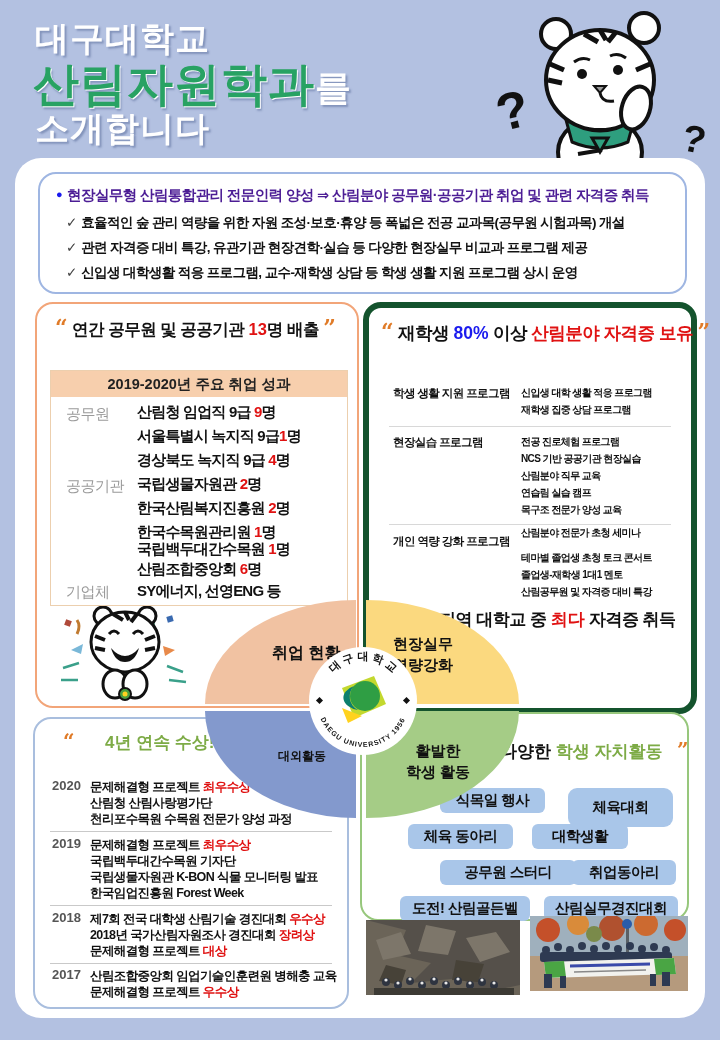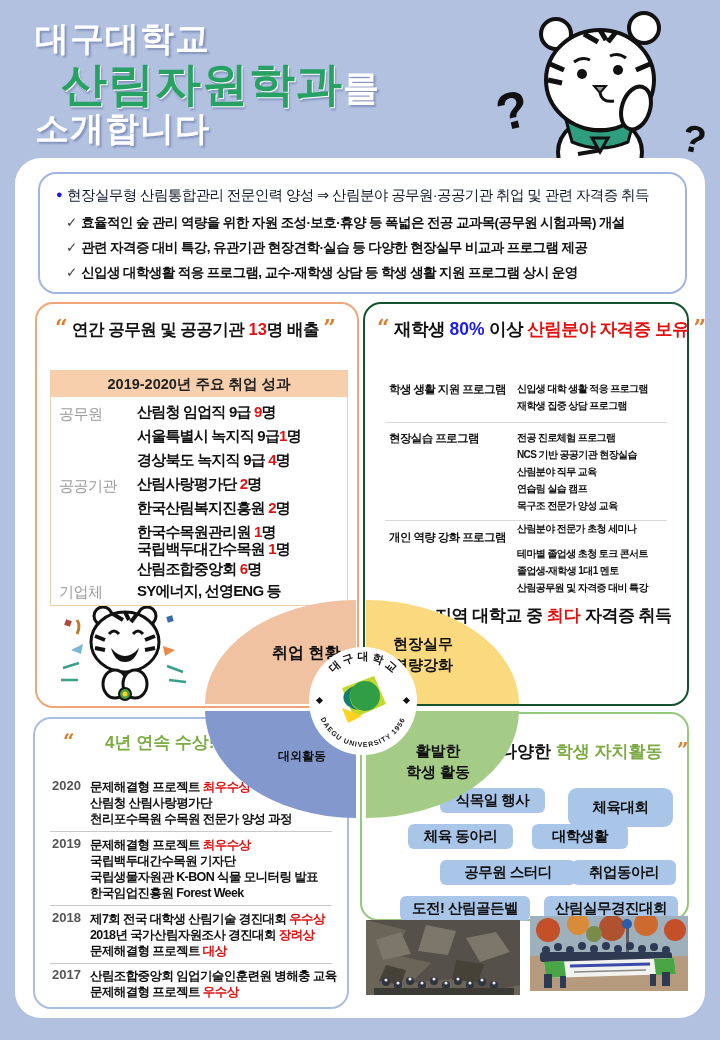--- a/index.html
+++ b/index.html
@@ -10,35 +10,35 @@
   .nw{white-space:nowrap;}
   .pre{white-space:pre-line;}
   
   .hdr-line{color:#ffffff;font-weight:700;text-shadow:2px 2px 2px rgba(70,90,140,.45);letter-spacing:1px;}
   .hdr-dept{color:#28a263;text-shadow:1px 1px 0 #fff,2px 3px 2px rgba(70,90,140,.4);}
   
   #panel{left:15px;top:158px;width:690px;height:860px;background:#fff;border-radius:26px;z-index:1;}
   .card{position:absolute;background:#fff;border-radius:18px;}
   #intro-box{left:38px;top:172px;width:645px;height:118px;border:2px solid #9fb6e2;}
   #employment-card{left:35px;top:302px;width:320px;height:402px;border:2px solid #f2a579;}
-  #programs-card{left:363px;top:302px;width:322px;height:400px;border:2px solid #14532d;}
+  #programs-card{left:363px;top:302px;width:322px;height:400px;border:6px solid #14532d;}
   #awards-card{left:33px;top:717px;width:312px;height:288px;border:2px solid #a9bede;}
   #activities-card{left:360px;top:712px;width:325px;height:205px;border:2px solid #97c77c;}
   .blue-t{color:#1a1aee;}
   .red-t{color:#e01212;}
   .green-t{color:#7dab46;}
   .q{color:#e07b28;font-family:"DejaVu Serif",serif;font-weight:700;}
   
-  .intro-line{font-size:14.5px;font-weight:400;letter-spacing:-0.6px;white-space:nowrap;color:#0f172a;}
+  .intro-line{font-size:14.5px;font-weight:700;letter-spacing:-0.6px;white-space:nowrap;color:#4c1d95;}
   .check-line{font-size:13.5px;font-weight:700;letter-spacing:-0.6px;white-space:nowrap;color:#111;}
   
   #emp-table{left:13px;top:66px;width:296px;height:234px;border:1px solid #eccfae;}
   #emp-head{position:absolute;left:0;top:0;width:100%;height:26px;background:#f7cfad;
             display:flex;align-items:center;justify-content:center;font-size:14.5px;font-weight:700;color:#222;}
-  .emp-label{position:absolute;left:8px;font-size:15px;color:#9a9a9a;letter-spacing:-0.5px;}
+  .emp-label{position:absolute;left:15px;font-size:15px;color:#9a9a9a;letter-spacing:-0.5px;}
   .emp-line{position:absolute;left:86px;font-size:15px;font-weight:700;letter-spacing:-0.8px;white-space:nowrap;color:#111;}
   
   .prog-label{position:absolute;left:24px;font-size:11.5px;font-weight:700;letter-spacing:-0.6px;white-space:nowrap;color:#111;}
   .prog-item{position:absolute;left:152px;font-size:10px;font-weight:700;letter-spacing:-0.6px;white-space:nowrap;color:#111;}
   .prog-div{position:absolute;left:20px;width:282px;height:1px;background:#d8d8d8;}
   
   .quad{position:absolute;z-index:2;}
   .quad-label{position:absolute;z-index:3;font-weight:700;color:#111;}
   
   .aw-year{position:absolute;left:17px;font-size:13px;font-weight:700;color:#555;}
@@ -48,21 +48,21 @@
   .pill{position:absolute;background:#a9c6e9;border-radius:6px;display:flex;align-items:center;justify-content:center;
         font-size:14.5px;font-weight:700;color:#111;letter-spacing:-0.5px;white-space:nowrap;}
   .photo{position:absolute;z-index:2;overflow:hidden;}
 </style>
 </head>
 <body>
 
 <div id="canvas">
 
   <div class="abs hdr-line" style="left:35px;top:16px;font-size:34px;">대구대학교</div>
-  <div class="abs nw" style="left:33px;top:54px;margin-left:28px;">
+  <div class="abs nw" style="left:33px;top:54px;">
     <span class="b hdr-dept" style="font-size:46px;letter-spacing:1px;">산림자원학과</span><span class="hdr-line" style="font-size:36px;">를</span>
   </div>
   <div class="abs hdr-line" style="left:35px;top:106px;font-size:34px;">소개합니다</div>
 
   <svg class="abs" style="left:488px;top:2px;z-index:0;" width="225" height="170" viewBox="0 0 225 170">
     <text x="8" y="125" font-size="52" font-weight="bold" fill="#111" transform="rotate(-14 30 105)">?</text>
     <text x="195" y="150" font-size="38" font-weight="bold" fill="#111" transform="rotate(12 205 135)">?</text>
     <ellipse cx="112" cy="150" rx="42" ry="35" fill="#fff" stroke="#111" stroke-width="4"></ellipse>
     <path d="M92 138 l22 -4 M90 152 l24 -4" stroke="#111" stroke-width="4" fill="none"></path>
     <circle cx="68" cy="32" r="15" fill="#fff" stroke="#111" stroke-width="4"></circle>
@@ -108,21 +108,21 @@
       <span class="b" style="font-size:16.5px;letter-spacing:-0.5px;color:#111;">연간 공무원 및 공공기관 </span><span class="b red-t" style="font-size:16.5px;">13</span><span class="b" style="font-size:16.5px;letter-spacing:-0.5px;color:#111;">명 배출</span>
       <span class="q" style="font-size:22px;">”</span>
     </div>
     <div class="abs" id="emp-table">
       <div id="emp-head">2019-2020년 주요 취업 성과</div>
       <div class="emp-label" style="top:34px;">공무원</div>
       <div class="emp-line" style="top:32px;"><span>산림청 임업직 9급 </span><span class="red-t">9</span><span>명</span></div>
       <div class="emp-line" style="top:56px;"><span>서울특별시 녹지직 9급</span><span class="red-t">1</span><span>명</span></div>
       <div class="emp-line" style="top:80px;"><span>경상북도 녹지직 9급 </span><span class="red-t">4</span><span>명</span></div>
       <div class="emp-label" style="top:106px;">공공기관</div>
-      <div class="emp-line" style="top:104px;"><span>산림사랑평가단 </span><span class="red-t">2</span><span>명</span></div>
+      <div class="emp-line" style="top:104px;"><span>국립생물자원관 </span><span class="red-t">2</span><span>명</span></div>
       <div class="emp-line" style="top:128px;"><span>한국산림복지진흥원 </span><span class="red-t">2</span><span>명</span></div>
       <div class="emp-line" style="top:152px;"><span>한국수목원관리원 </span><span class="red-t">1</span><span>명</span></div>
       <div class="emp-line" style="top:169px;"><span>국립백두대간수목원 </span><span class="red-t">1</span><span>명</span></div>
       <div class="emp-line" style="top:189px;"><span>산림조합중앙회 </span><span class="red-t">6</span><span>명</span></div>
       <div class="emp-label" style="top:212px;">기업체</div>
       <div class="emp-line" style="top:211px;"><span>SY에너지, 선영ENG 등</span></div>
     </div>
 
     <svg class="abs" style="left:14px;top:302px;" width="150" height="96" viewBox="0 0 150 96">
       <path d="M12 62 l16 -5 M10 74 l17 0 M116 60 l16 6 M118 74 l17 2" stroke="#3aa08a" stroke-width="2.5" fill="none"></path>

